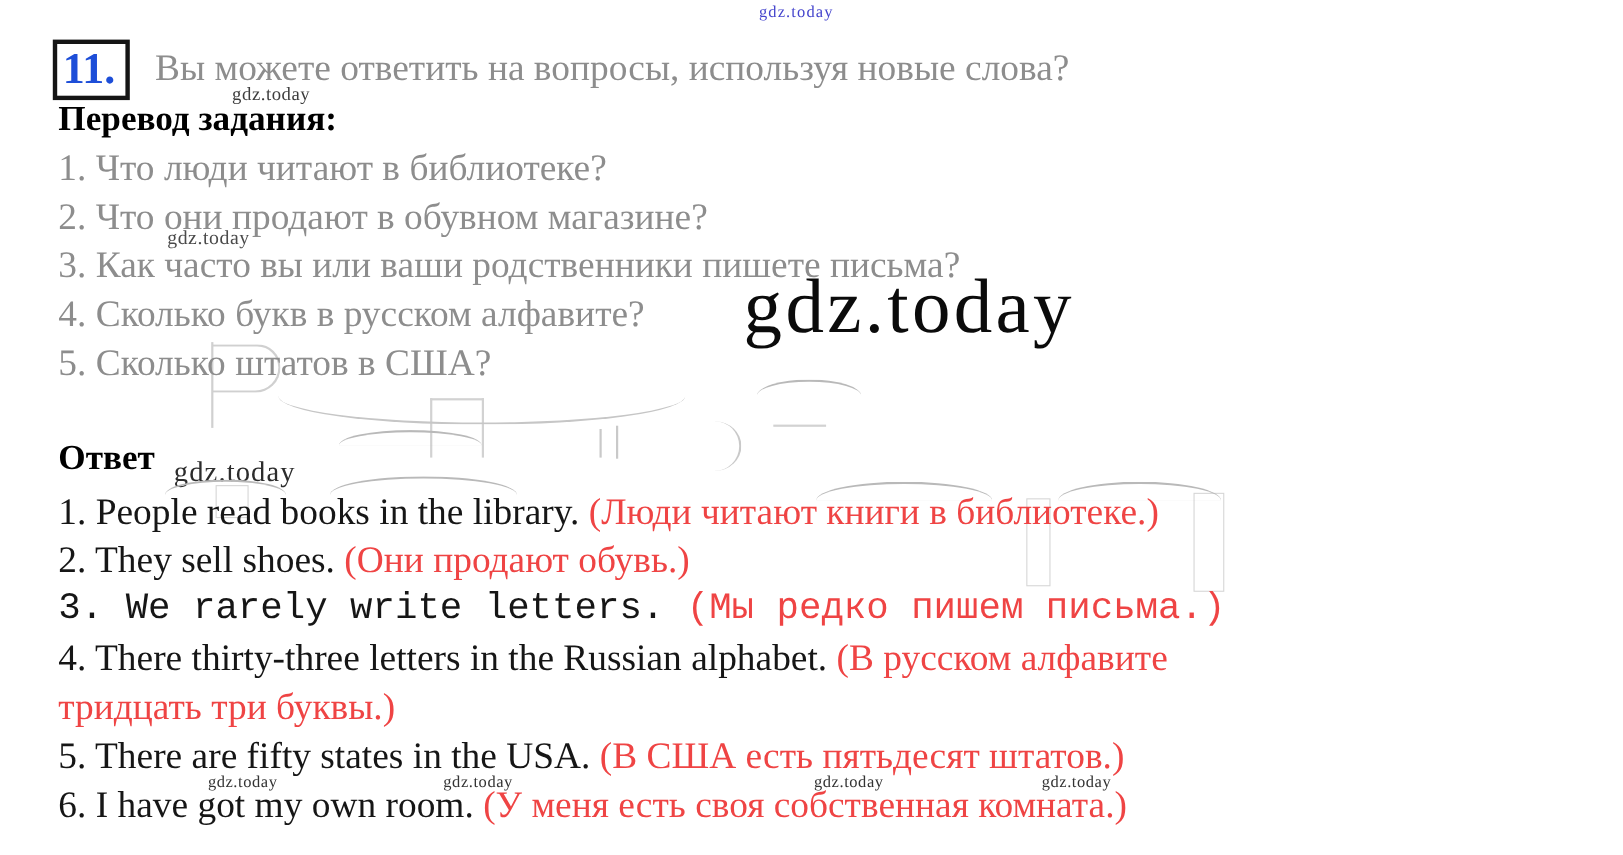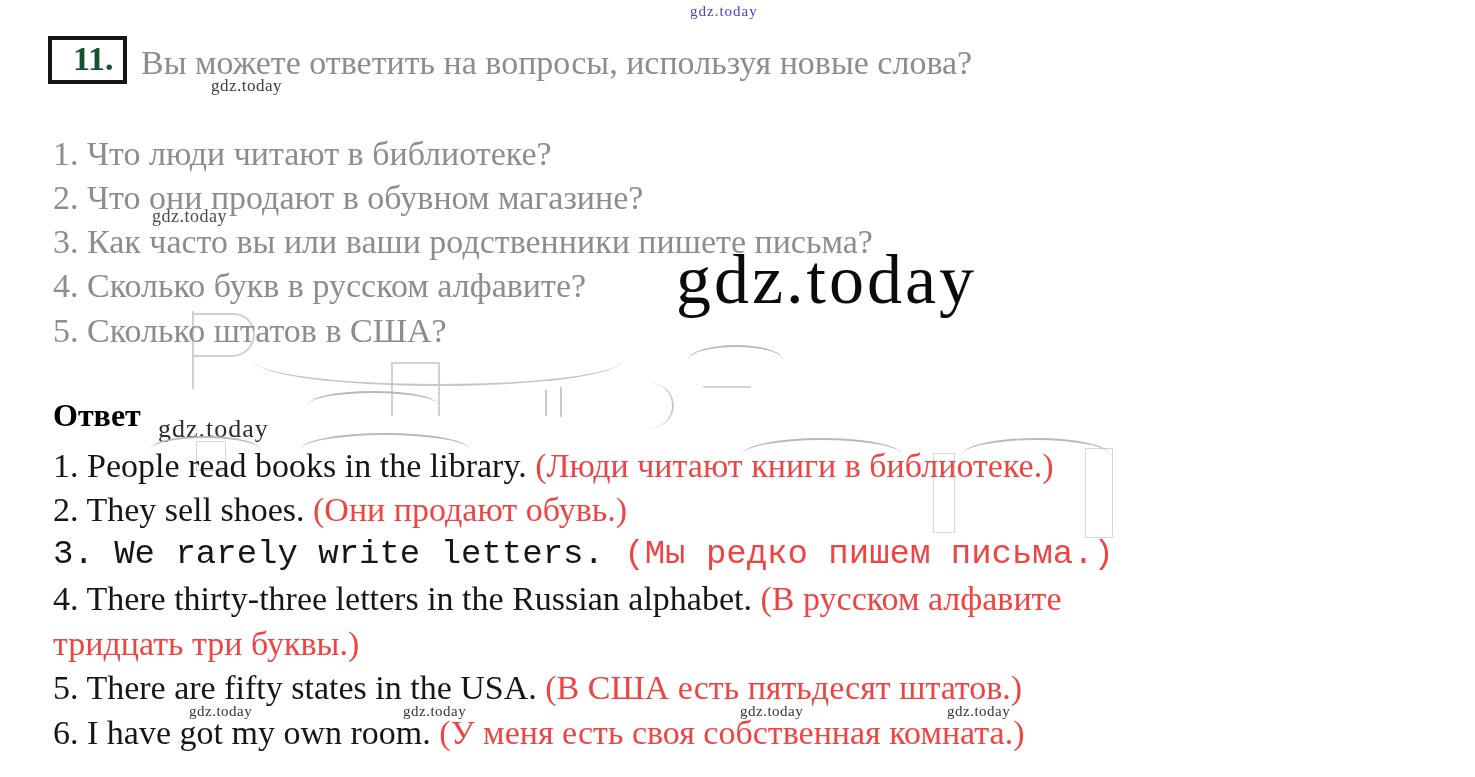--- a/index.html
+++ b/index.html
@@ -23,22 +23,22 @@
   .wm-b1{left:189px;top:703px;}
   .wm-b2{left:403px;top:703px;}
   .wm-b3{left:740px;top:703px;}
   .wm-b4{left:947px;top:703px;}
   .wm-bottom{font-size:15px;letter-spacing:0.5px;color:#333333;}
 
   
   .taskbox{
     left:48px;top:36px;
     border:4px solid #151515;
-    padding:0 9px 3px 21px;
-    font-weight:bold;font-size:34px;color:#14532d;
+    padding:0 9px 3px 5px;
+    font-weight:bold;font-size:40px;color:#1d4ed8;
     line-height:1.1;
   }
   .title{left:141px;top:44px;font-size:34px;color:#8d8d8d;}
 
   .heading{font-size:32px;font-weight:bold;color:#000000;}
   .heading-translation{left:53px;top:89px;}
   .heading-answers{left:53px;top:397px;}
 
   .q{left:53px;font-size:34px;color:#8d8d8d;line-height:1.1;}
   .ans{left:53px;font-size:34px;line-height:1.1;}
@@ -86,20 +86,21 @@
   <div class="ghost arc-up" style="left:308px;top:391px;width:130px;height:12px;"></div>
   <div class="ghost arc-down" style="left:253px;top:360px;width:370px;height:24px;"></div>
   <div class="ghost g-paren" style="left:650px;top:383px;"></div>
   <div class="ghost g-tick" style="left:545px;top:390px;height:26px;"></div>
   <div class="ghost g-tick" style="left:560px;top:387px;height:30px;"></div>
   <div class="ghost g-dash" style="left:703px;top:386px;width:48px;"></div>
 
   <div class="abs taskbox">11.</div>
   <div class="abs title nowrap">Вы можете ответить на вопросы, используя новые слова?</div>
 
+  <div class="abs heading heading-translation nowrap">Перевод задания:</div>
 
   <div class="abs q nowrap" style="top:135px;">1. Что люди читают в библиотеке?</div>
   <div class="abs q nowrap" style="top:179px;">2. Что они продают в обувном магазине?</div>
   <div class="abs q nowrap" style="top:223px;">3. Как часто вы или ваши родственники пишете письма?</div>
   <div class="abs q nowrap" style="top:267px;">4. Сколько букв в русском алфавите?</div>
   <div class="abs q nowrap" style="top:312px;">5. Сколько штатов в США?</div>
 
   <div class="abs heading heading-answers nowrap">Ответ</div>
 
   <div class="abs ans nowrap" style="top:447px;"><span class="en">1. People read books in the library.</span> <span class="ru">(Люди читают книги в библиотеке.)</span></div>

